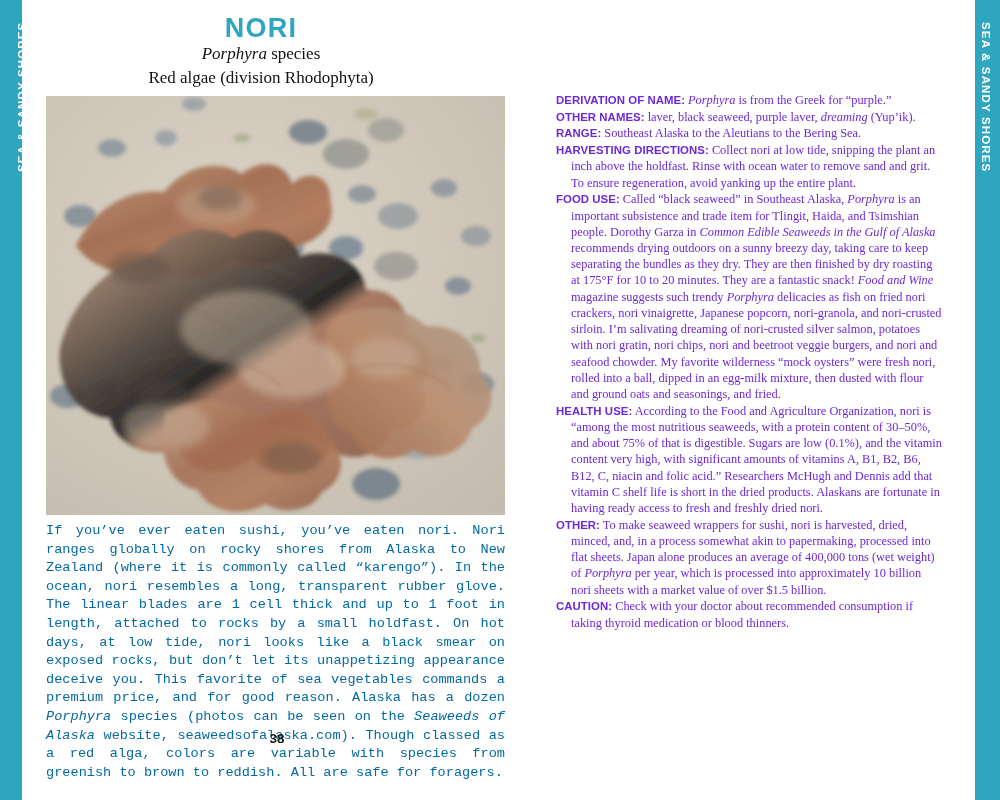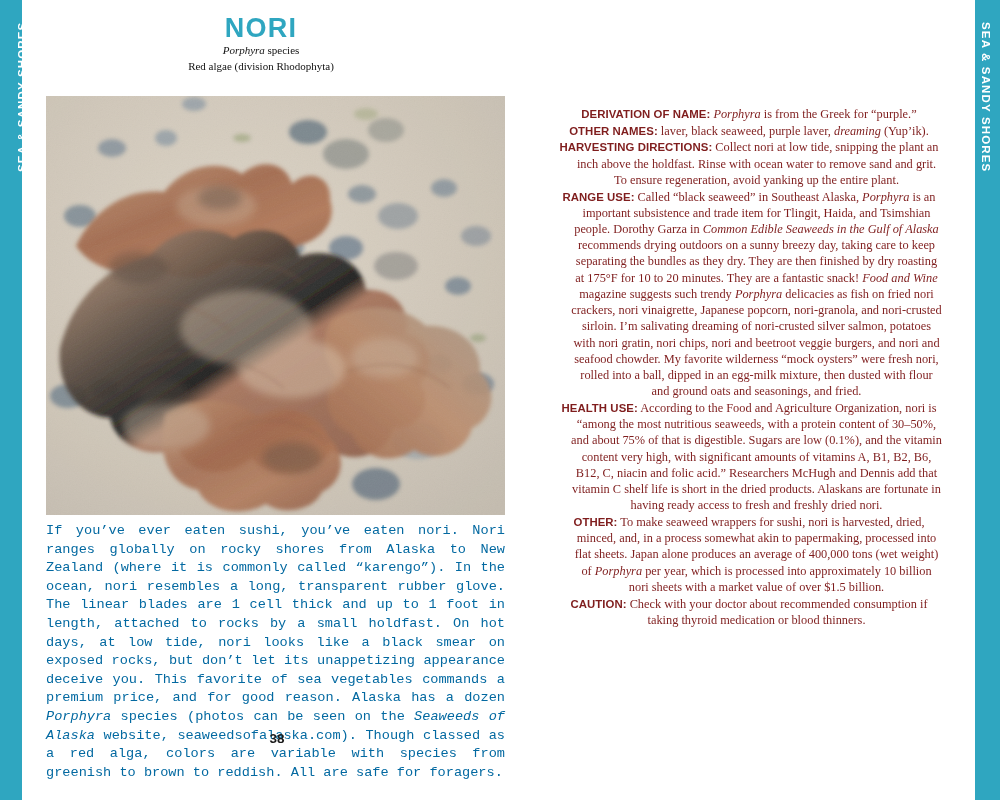--- a/index.html
+++ b/index.html
@@ -82,21 +82,21 @@
     font-family: "Liberation Sans", sans-serif;
     font-size: 27px;
     font-weight: bold;
     color: #2fa6c0;
     letter-spacing: 1.2px;
     line-height: 1.05;
     margin: 0;
   }
   .subtitle {
     font-family: "Liberation Serif", serif;
-    font-size: 11px;
+    font-size: 17px;
     color: #111111;
     line-height: 1.32;
     margin: 1px 0 0 0;
   }
   .subtitle .ital {
     font-style: italic;
   }
 
   
   .photo {
@@ -129,27 +129,27 @@
   .right-page {
     position: absolute;
     left: 500px;
     top: 0;
     width: 475px;
     height: 800px;
   }
   .entries {
     position: absolute;
     left: 56px;
-    top: 106px;
+    top: 92px;
     width: 386px;
     font-family: "Liberation Serif", serif;
     font-size: 12.35px;
     line-height: 1.315;
-    color: #7f1d1d;
-    text-align: center;
+    color: #6d28d9;
+    text-align: left;
   }
   .entry {
     padding-left: 15px;
     text-indent: -15px;
     margin: 0 0 0.5px 0;
   }
   .entry .lbl {
     font-family: "Liberation Sans", sans-serif;
     font-weight: bold;
     font-size: 11.4px;
@@ -331,28 +331,32 @@
       <p class="entry">
         <span class="lbl">DERIVATION OF NAME:</span>
         <span> <span class="ital">Porphyra</span> is from the Greek for “purple.”</span>
       </p>
 
       <p class="entry">
         <span class="lbl">OTHER NAMES:</span>
         <span> laver, black seaweed, purple laver, <span class="ital">dreaming</span> (Yup’ik).</span>
       </p>
 
+      <p class="entry">
+        <span class="lbl">RANGE:</span>
+        <span>Southeast Alaska to the Aleutians to the Bering Sea.</span>
+      </p>
 
       <p class="entry">
         <span class="lbl">HARVESTING DIRECTIONS:</span>
         <span> Collect nori at low tide, snipping the plant an inch above the holdfast. Rinse with ocean water to remove sand and grit. To ensure regeneration, avoid yanking up the entire plant.</span>
       </p>
 
       <p class="entry">
-        <span class="lbl">RANGE USE:</span>
+        <span class="lbl">FOOD USE:</span>
         <span> Called “black seaweed” in Southeast Alaska, <span class="ital">Porphyra</span> is an important subsistence and trade item for Tlingit, Haida, and Tsimshian people. Dorothy Garza in <span class="ital">Common Edible Seaweeds in the Gulf of Alaska</span> recommends drying outdoors on a sunny breezy day, taking care to keep separating the bundles as they dry. They are then finished by dry roasting at 175°F for 10 to 20 minutes. They are a fantastic snack! <span class="ital">Food and Wine</span> magazine suggests such trendy <span class="ital">Porphyra</span> delicacies as fish on fried nori crackers, nori vinaigrette, Japanese popcorn, nori-granola, and nori-crusted sirloin. I’m salivating dreaming of nori-crusted silver salmon, potatoes with nori gratin, nori chips, nori and beetroot veggie burgers, and nori and seafood chowder. My favorite wilderness “mock oysters” were fresh nori, rolled into a ball, dipped in an egg-milk mixture, then dusted with flour and ground oats and seasonings, and fried.</span>
       </p>
 
       <p class="entry">
         <span class="lbl">HEALTH USE:</span>
         <span>According to the Food and Agriculture Organization, nori is “among the most nutritious seaweeds, with a protein content of 30–50%, and about 75% of that is digestible. Sugars are low (0.1%), and the vitamin content very high, with significant amounts of vitamins A, B1, B2, B6, B12, C, niacin and folic acid.” Researchers McHugh and Dennis add that vitamin C shelf life is short in the dried products. Alaskans are fortunate in having ready access to fresh and freshly dried nori.</span>
       </p>
 
       <p class="entry">
         <span class="lbl">OTHER:</span>

